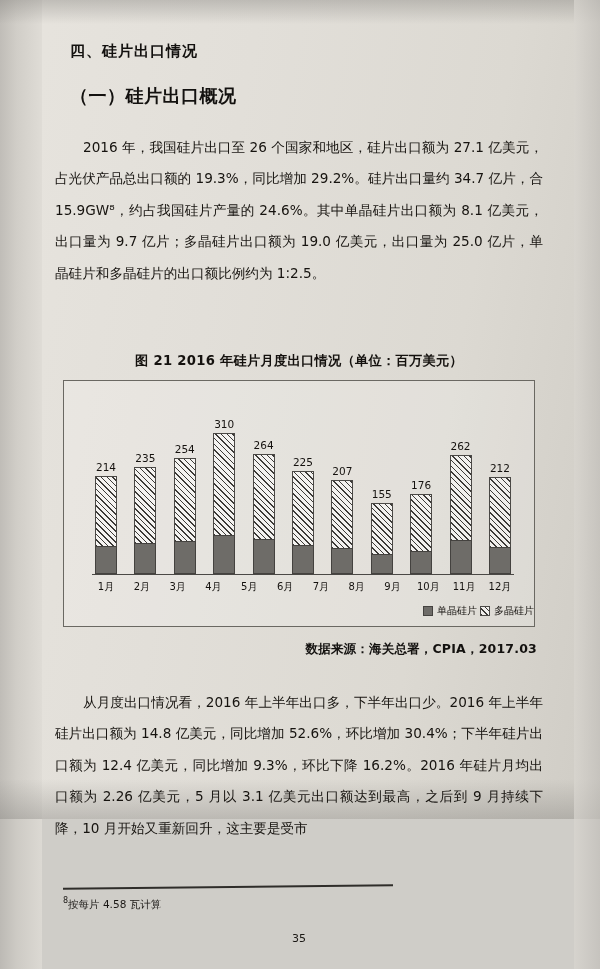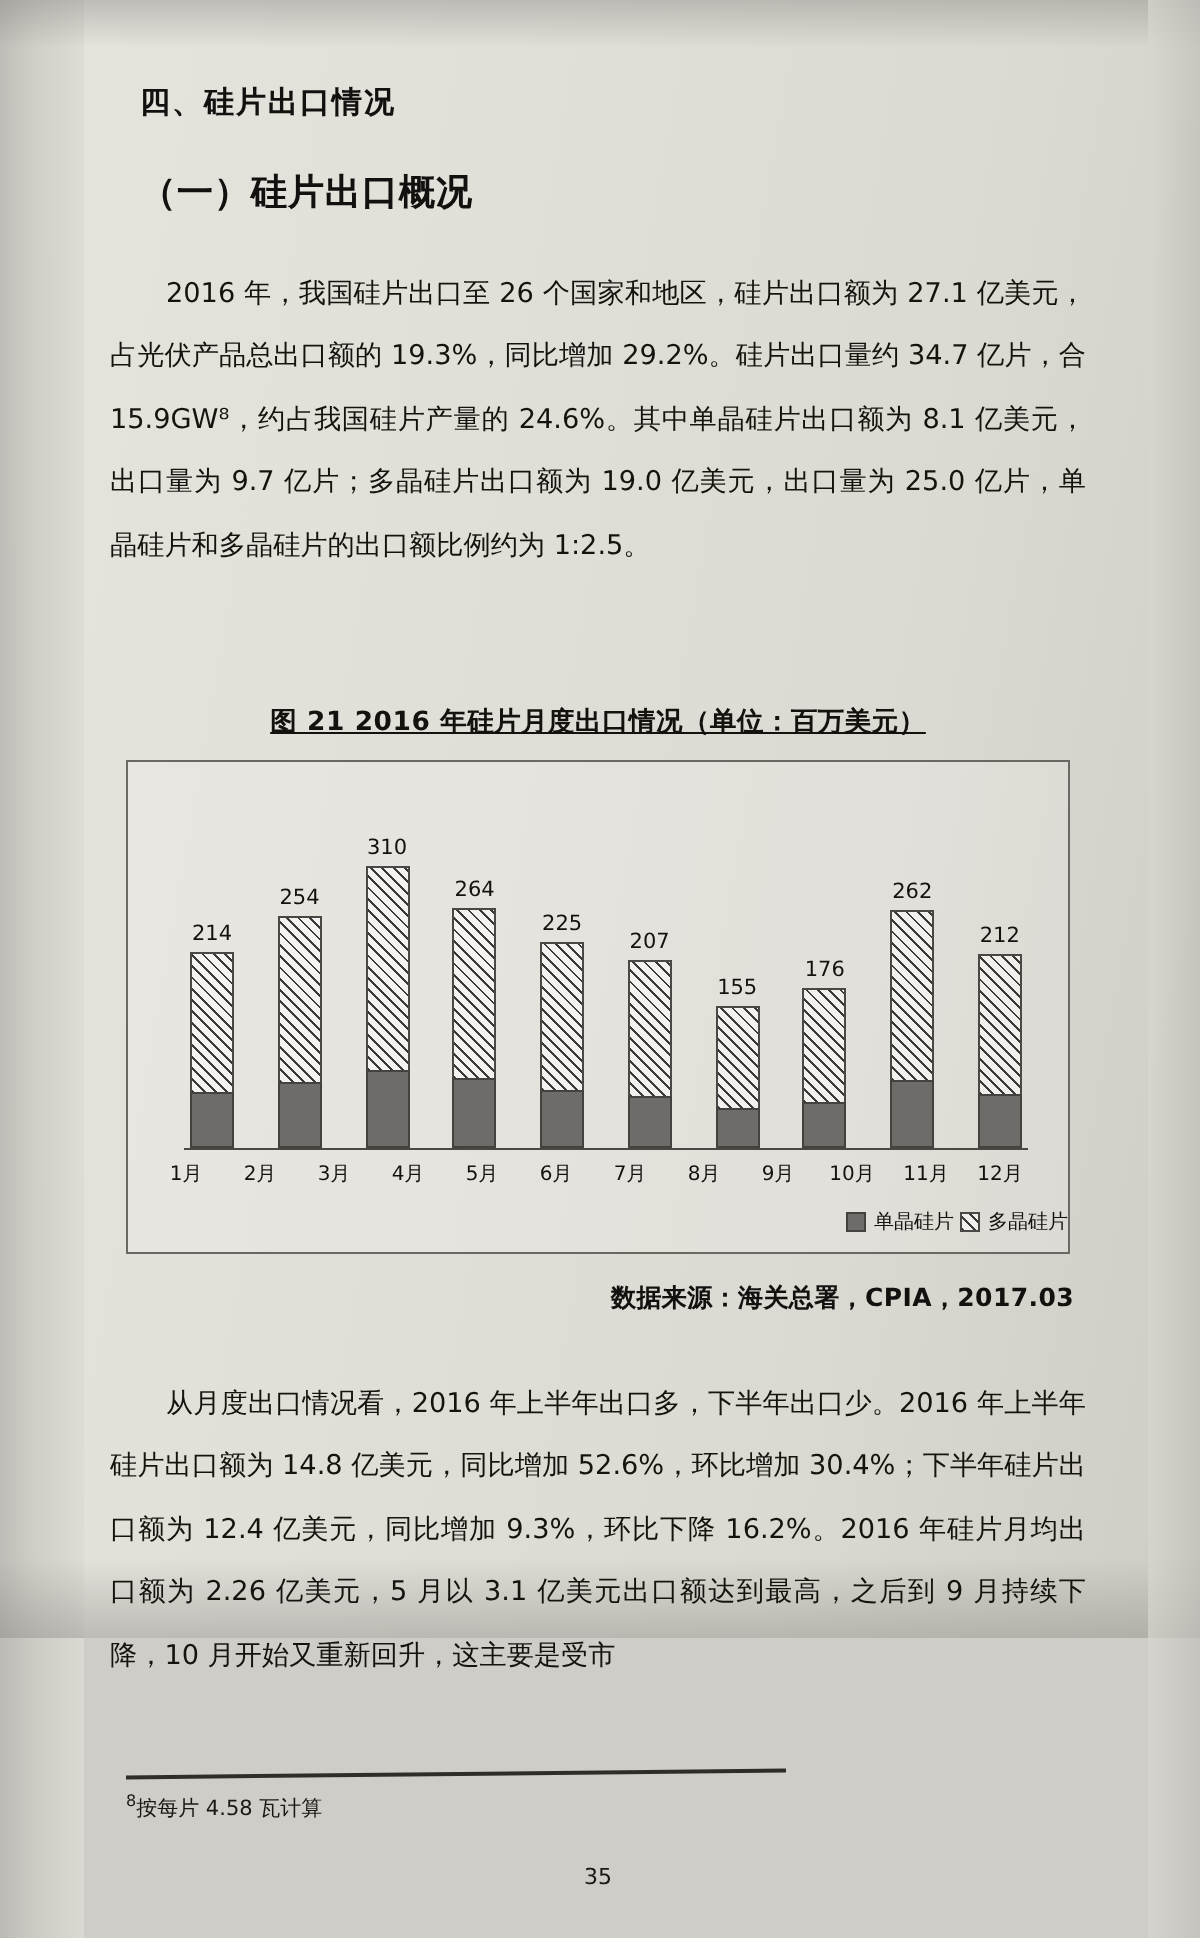--- a/index.html
+++ b/index.html
@@ -46,21 +46,21 @@
     text-justify:inter-ideograph;
     font-family:"DejaVu Sans",sans-serif;
   }
   .para.p1{top:118px;text-indent:28px;}
   .para.p2{top:673px;text-indent:28px;}
 
   
   .figwrap{position:absolute;left:0;top:352px;width:488px;}
   .figtitle{
     text-align:center;font-size:13.2px;font-weight:bold;color:#14110e;
-    font-family:"DejaVu Sans",sans-serif;letter-spacing:.3px;text-decoration:underline;
+    font-family:"DejaVu Sans",sans-serif;letter-spacing:.3px;
   }
   .chartbox{
     position:relative;margin:10px 0 0 0;width:470px;height:245px;
     border:1px solid #6a6862;background:rgba(255,255,255,.18);
     margin-left:8px;
   }
   .plot{position:absolute;left:30px;top:38px;right:22px;bottom:52px;}
   .axis{position:absolute;left:28px;right:20px;bottom:51px;height:1px;background:#4a4845;}
   .bars{position:absolute;left:0;top:0;right:0;bottom:0;display:flex;align-items:flex-end;
     justify-content:space-between;}
@@ -71,21 +71,21 @@
     width:100%;
     background:
       repeating-linear-gradient(45deg,#3c3a37 0 1px,rgba(255,255,255,0) 1px 4px),
       rgba(255,255,255,.55);
     border:1px solid #4a4845;border-bottom:none;
     box-sizing:border-box;
   }
   .seg-mono{
     width:100%;background:#6e6c68;border:1px solid #44423f;box-sizing:border-box;
   }
-  .xaxis{position:absolute;left:17px;right:22px;bottom:30px;height:16px;
+  .xaxis{position:absolute;left:30px;right:22px;bottom:30px;height:16px;
     display:flex;justify-content:space-between;}
   .xlab{width:24px;text-align:center;font-size:10px;color:#14110e;
     font-family:"DejaVu Sans",sans-serif;}
   .legend{position:absolute;left:0;right:0;bottom:8px;display:flex;justify-content:flex-end;gap:3px;
     font-size:10px;color:#14110e;font-family:Liberation Mono, monospace;}
   .lg{display:flex;align-items:center;gap:4px;}
   .sw{width:8px;height:8px;display:inline-block;}
   .sw.mono{background:#6e6c68;border:1px solid #44423f;}
   .sw.multi{background:
       repeating-linear-gradient(45deg,#3c3a37 0 1px,rgba(255,255,255,0) 1px 4px),
@@ -120,20 +120,27 @@
       <div class="figtitle">图 21 2016 年硅片月度出口情况（单位：百万美元）</div>
 
       <div class="chartbox">
         <div class="plot">
           <div class="bars" id="bars">
               <div class="barcol">
                 <div class="vlabel">214</div>
                 <div class="bar">
                   <div class="seg-multi" style="height: 69.3px;"></div>
                   <div class="seg-mono" style="height: 28.3px;"></div>
+                </div>
+              </div>
+              <div class="barcol">
+                <div class="vlabel">235</div>
+                <div class="bar">
+                  <div class="seg-multi" style="height: 76.1px;"></div>
+                  <div class="seg-mono" style="height: 31px;"></div>
                 </div>
               </div>
               <div class="barcol">
                 <div class="vlabel">254</div>
                 <div class="bar">
                   <div class="seg-multi" style="height: 83px;"></div>
                   <div class="seg-mono" style="height: 32.8px;"></div>
                 </div>
               </div>
               <div class="barcol">

